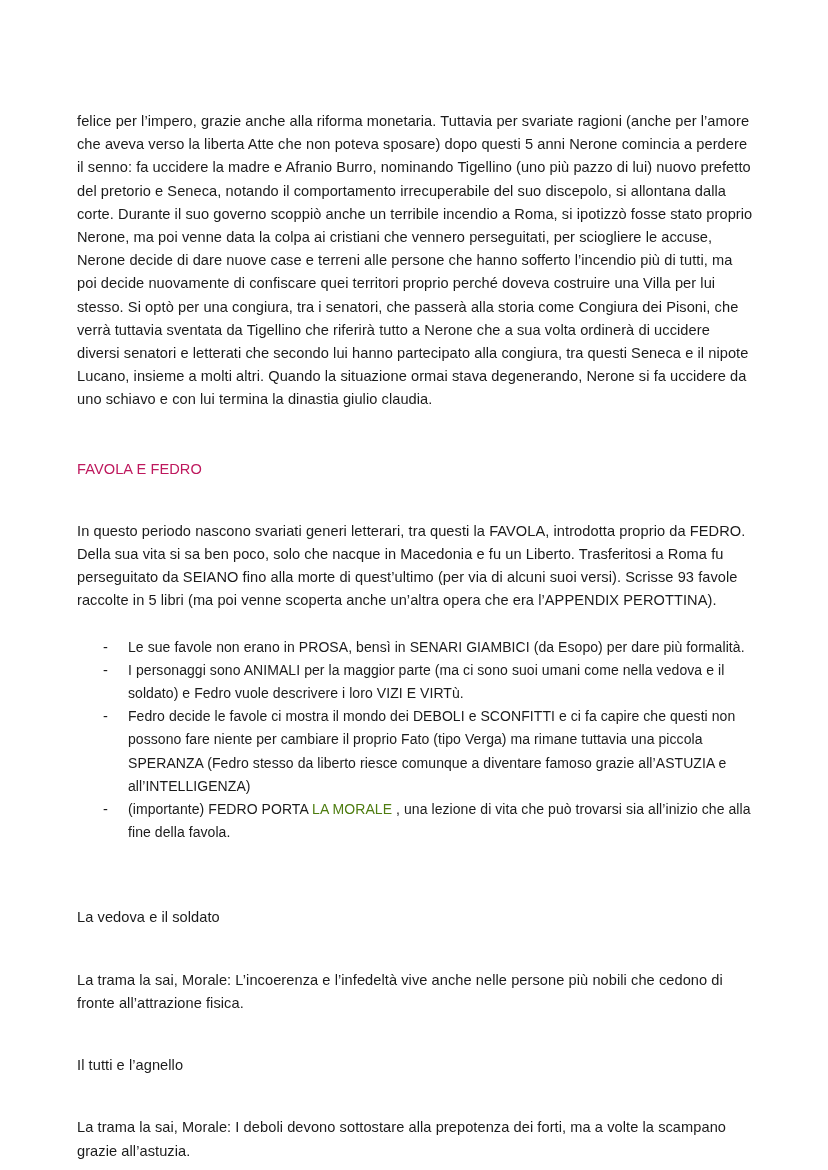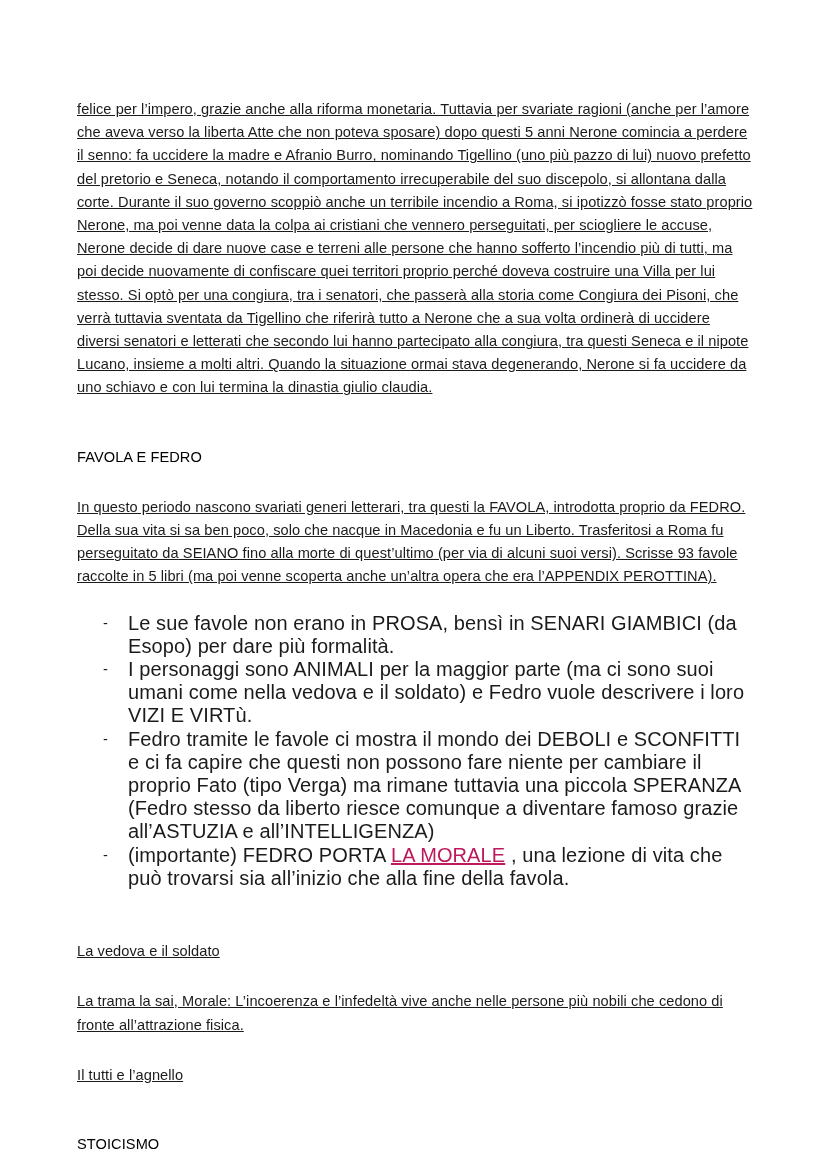--- a/index.html
+++ b/index.html
@@ -22,63 +22,61 @@
     overflow: hidden;
     box-sizing: border-box;
   }
   .content {
     position: absolute;
     left: 77px;
     top: 94px;
     width: 676px;
   }
   p.para {
-    margin: 4px 0 0 0;
+    margin: 16px 0 0 0;
     font-size: 14.6px;
     line-height: 23.2px;
     text-align: left;
     color: #1b1b1b;
     letter-spacing: 0.005em;
-    text-decoration: underline;
   }
   .gap-lg { height: 46px; }
   .gap-md { height: 23px; }
   h2.heading {
     margin: 0;
     font-size: 14.6px;
     line-height: 23.2px;
     font-weight: 400;
-    color: #000000;
+    color: #be185d;
     letter-spacing: 0.005em;
   }
   ul.dash-list {
     list-style: none;
     margin: 0;
     padding: 0;
   }
   ul.dash-list > li {
     position: relative;
     padding-left: 51px;
-    font-size: 20px;
+    font-size: 14px;
     line-height: 23.2px;
     color: #1b1b1b;
     letter-spacing: 0.005em;
   }
   ul.dash-list > li::before {
     content: "-";
     position: absolute;
     left: 26px;
     top: 0;
     color: #1b1b1b;
     font-size: 14.6px;
     line-height: 23.2px;
   }
   .morale {
-    color: #be185d;
-    text-decoration: underline;
+    color: #4d7c0f;
   }
 </style>
 </head>
 <body>
 
 <div class="page">
   <div class="content">
 
     <p class="para">felice per l’impero, grazie anche alla riforma monetaria. Tuttavia per svariate ragioni (anche per l’amore che aveva verso la liberta Atte che non poteva sposare) dopo questi 5 anni Nerone comincia a perdere il senno: fa uccidere la madre e Afranio Burro, nominando Tigellino (uno più pazzo di lui) nuovo prefetto del pretorio e Seneca, notando il comportamento irrecuperabile del suo discepolo, si allontana dalla corte. Durante il suo governo scoppiò anche un terribile incendio a Roma, si ipotizzò fosse stato proprio Nerone, ma poi venne data la colpa ai cristiani che vennero perseguitati, per sciogliere le accuse, Nerone decide di dare nuove case e terreni alle persone che hanno sofferto l’incendio più di tutti, ma poi decide nuovamente di confiscare quei territori proprio perché doveva costruire una Villa per lui stesso. Si optò per una congiura, tra i senatori, che passerà alla storia come Congiura dei Pisoni, che verrà tuttavia sventata da Tigellino che riferirà tutto a Nerone che a sua volta ordinerà di uccidere diversi senatori e letterati che secondo lui hanno partecipato alla congiura, tra questi Seneca e il nipote Lucano, insieme a molti altri. Quando la situazione ormai stava degenerando, Nerone si fa uccidere da uno schiavo e con lui termina la dinastia giulio claudia.</p>
 
@@ -88,40 +86,41 @@
 
     <div class="gap-md"></div>
 
     <p class="para">In questo periodo nascono svariati generi letterari, tra questi la FAVOLA, introdotta proprio da FEDRO. Della sua vita si sa ben poco, solo che nacque in Macedonia e fu un Liberto. Trasferitosi a Roma fu perseguitato da SEIANO fino alla morte di quest’ultimo (per via di alcuni suoi versi). Scrisse 93 favole raccolte in 5 libri (ma poi venne scoperta anche un’altra opera che era l’APPENDIX PEROTTINA).</p>
 
     <div class="gap-md"></div>
 
     <ul class="dash-list">
       <li><span>Le sue favole non erano in PROSA, bensì in SENARI GIAMBICI (da Esopo) per dare più formalità.</span></li>
       <li><span>I personaggi sono ANIMALI per la maggior parte (ma ci sono suoi umani come nella vedova e il soldato) e Fedro vuole descrivere i loro VIZI E VIRTù.</span></li>
-      <li><span>Fedro tramite le favole ci mostra il mondo dei DEBOLI e SCONFITTI e ci fa capire che questi non possono fare niente per cambiare il proprio Fato (tipo Verga) ma rimane tuttavia una piccola SPERANZA (Fedro stesso da liberto riesce comunque a diventare famoso grazie all’ASTUZIA e all’INTELLIGENZA)</span></li>
+      <li><span>Fedro decide le favole ci mostra il mondo dei DEBOLI e SCONFITTI e ci fa capire che questi non possono fare niente per cambiare il proprio Fato (tipo Verga) ma rimane tuttavia una piccola SPERANZA (Fedro stesso da liberto riesce comunque a diventare famoso grazie all’ASTUZIA e all’INTELLIGENZA)</span></li>
       <li><span>(importante) FEDRO PORTA </span><span class="morale">LA MORALE</span><span> , una lezione di vita che può trovarsi sia all’inizio che alla fine della favola.</span></li>
     </ul>
 
     <div class="gap-md"></div>
 
 
     <div class="gap-md"></div>
 
     <p class="para">La vedova e il soldato</p>
 
     <div class="gap-md"></div>
 
     <p class="para">La trama la sai, Morale: L’incoerenza e l’infedeltà vive anche nelle persone più nobili che cedono di fronte all’attrazione fisica.</p>
 
     <div class="gap-md"></div>
 
     <p class="para">Il tutti e l’agnello</p>
 
     <div class="gap-md"></div>
 
+    <p class="para">La trama la sai, Morale: I deboli devono sottostare alla prepotenza dei forti, ma a volte la scampano grazie all’astuzia.</p>
 
     <div class="gap-md"></div>
 
     <h2 class="heading">STOICISMO</h2>
 
   </div>
 </div>
 
 </body></html>

